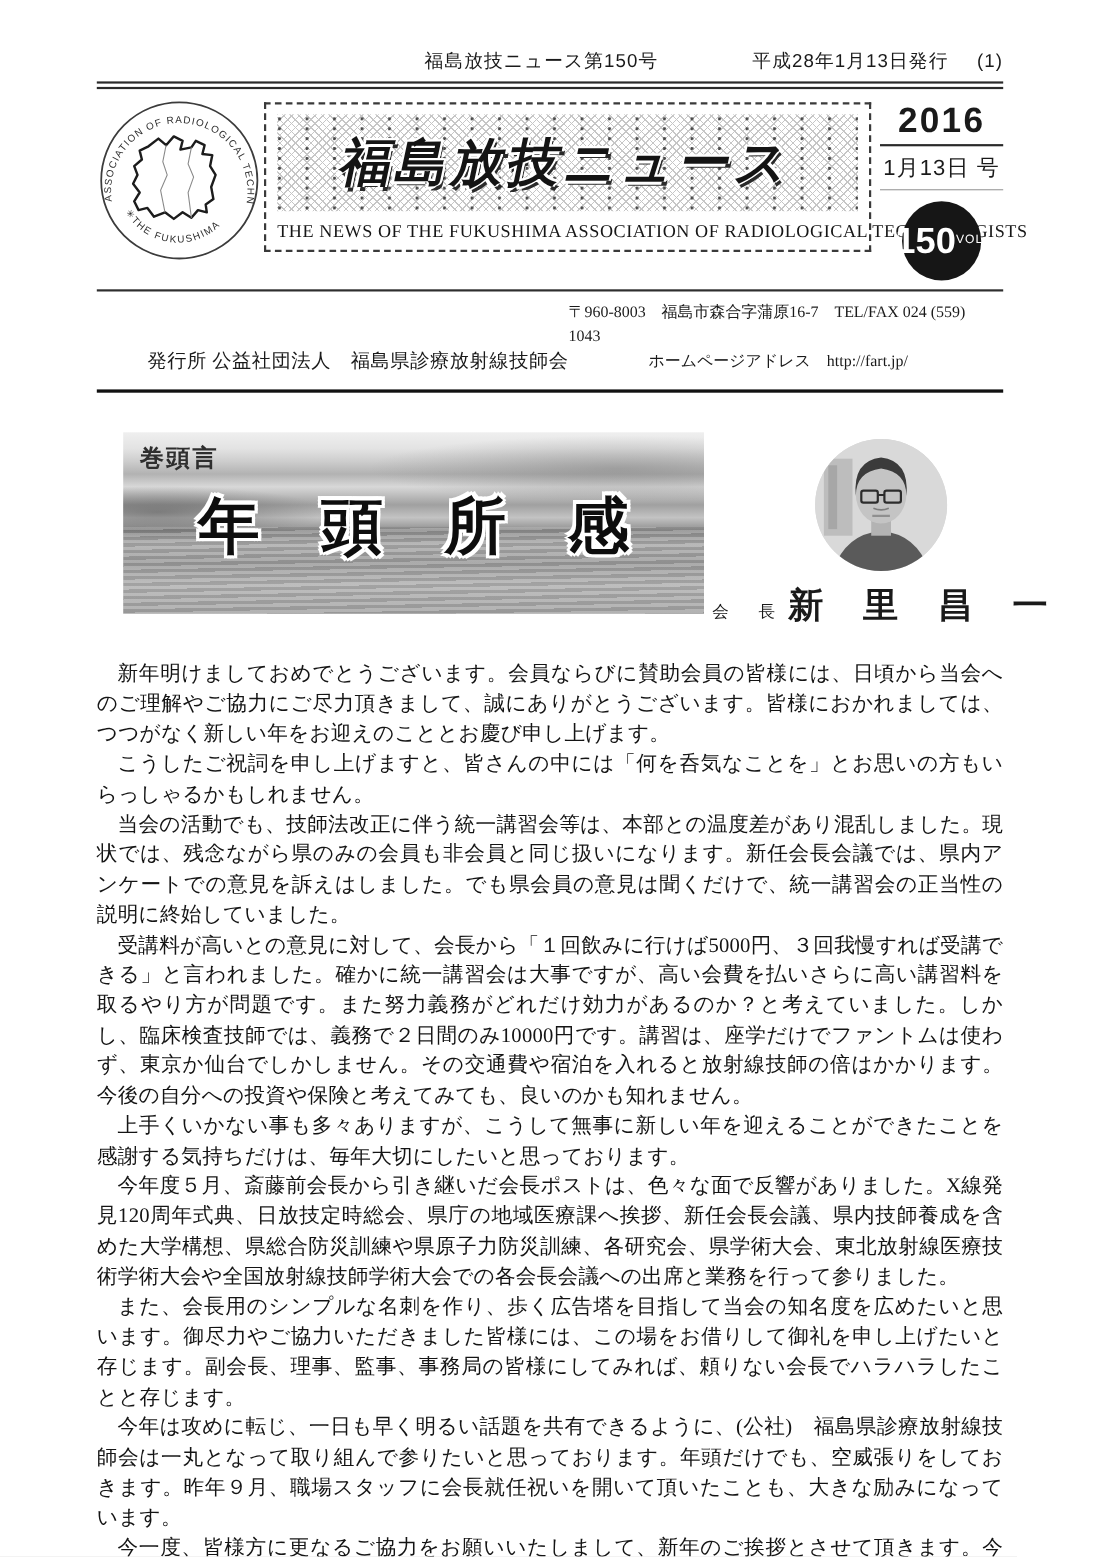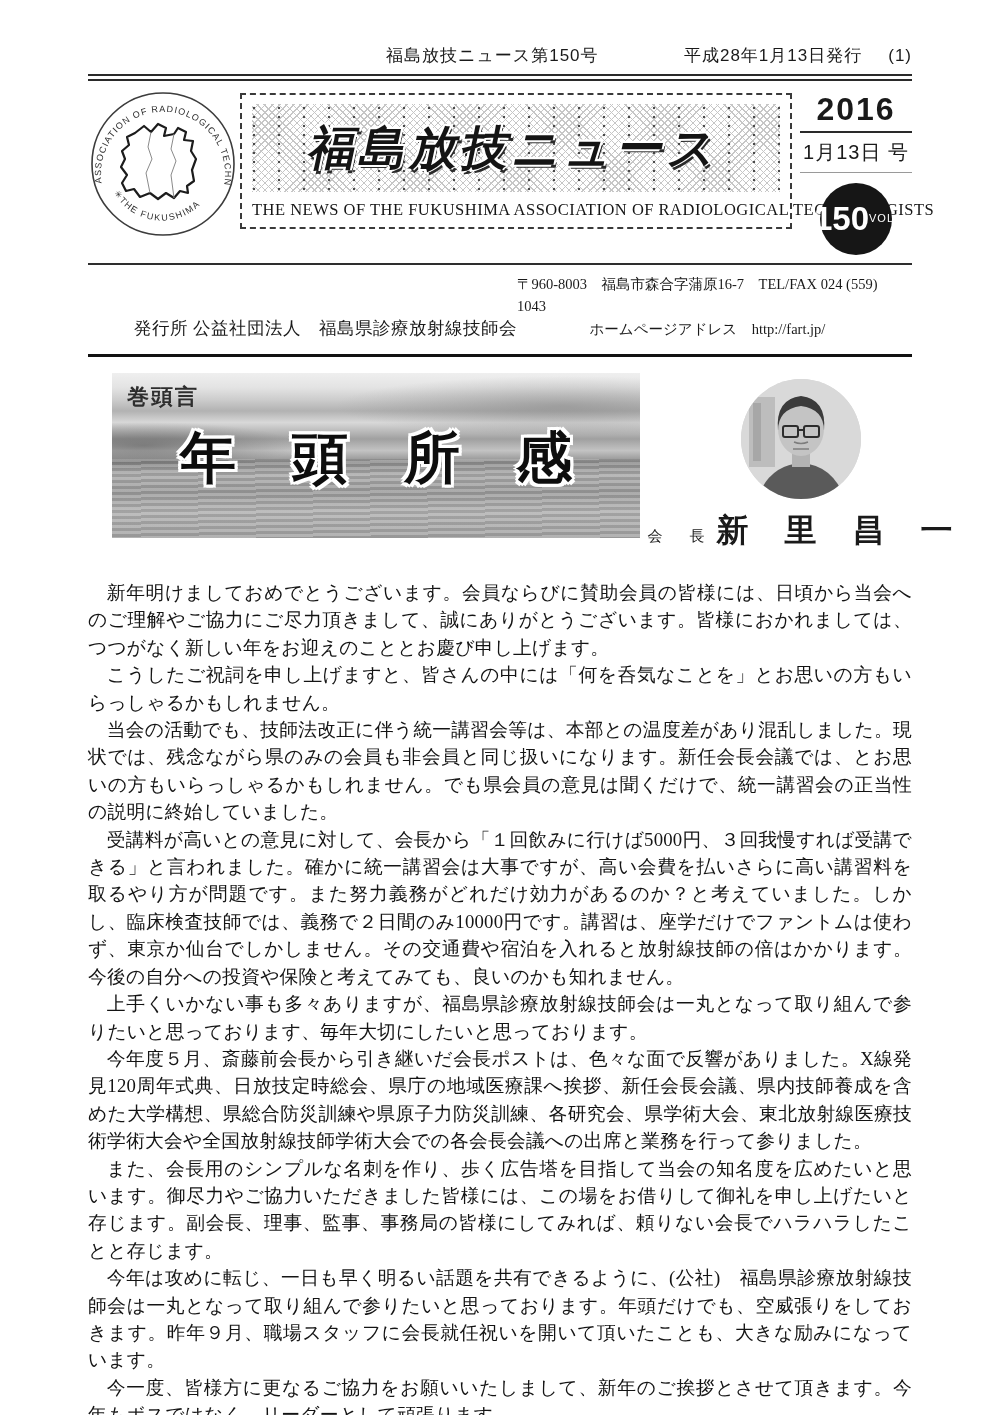--- a/index.html
+++ b/index.html
@@ -52,21 +52,21 @@
   .rule{border-top:2px solid #2e2e2e;margin-top:8px;}
   .rule.thick{border-top:3.5px solid #111;}
 
   
   .pub-row{display:flex;align-items:flex-end;padding:8px 4px 6px 46px;}
   .pub-issuer{font-size:17.5px;letter-spacing:.5px;white-space:nowrap;}
   .pub-right{margin-left:auto;margin-right:10px;font-size:14.5px;line-height:1.55;}
   .pub-home{text-align:center;}
 
   
-  .feature-row{display:flex;margin-top:16px;}
+  .feature-row{display:flex;margin-top:36px;}
   .banner{
     position:relative;width:528px;height:165px;flex:0 0 528px;margin-left:24px;overflow:hidden;
     background:
       radial-gradient(ellipse 220px 34px at 6% 44%, rgba(70,70,70,.5), transparent 70%),
       radial-gradient(ellipse 300px 40px at 85% 20%, rgba(120,120,120,.45), transparent 75%),
       linear-gradient(180deg,#efefef 0%,#e3e3e3 9%,#cdcdcd 16%,#b2b2b2 23%,#d8d8d8 30%,
         #a0a0a0 40%,#c3c3c3 47%,#8f8f8f 54%,#adadad 62%,#9d9d9d 72%,#b3b3b3 84%,#a6a6a6 100%);
   }
   .banner::after{
     content:"";position:absolute;left:0;right:0;bottom:0;height:48%;
@@ -178,22 +178,22 @@
       <div class="author-line sans">
         <span class="author-role">会　長</span>
         <span class="author-name">新　里　昌　一</span>
       </div>
     </div>
   </div>
 
   <div class="article">
       <p class="para">新年明けましておめでとうございます。会員ならびに賛助会員の皆様には、日頃から当会へのご理解やご協力にご尽力頂きまして、誠にありがとうございます。皆様におかれましては、つつがなく新しい年をお迎えのこととお慶び申し上げます。</p>
       <p class="para">こうしたご祝詞を申し上げますと、皆さんの中には「何を呑気なことを」とお思いの方もいらっしゃるかもしれません。</p>
-      <p class="para">当会の活動でも、技師法改正に伴う統一講習会等は、本部との温度差があり混乱しました。現状では、残念ながら県のみの会員も非会員と同じ扱いになります。新任会長会議では、とお思いの方もいらっしゃるかもしれません。でも県会員の意見は聞くだけで、統一講習会の正当性の説明に終始していました。</p>
+      <p class="para">当会の活動でも、技師法改正に伴う統一講習会等は、本部との温度差があり混乱しました。現状では、残念ながら県のみの会員も非会員と同じ扱いになります。新任会長会議では、県内アンケートでの意見を訴えはしました。でも県会員の意見は聞くだけで、統一講習会の正当性の説明に終始していました。</p>
       <p class="para">受講料が高いとの意見に対して、会長から「１回飲みに行けば5000円、３回我慢すれば受講できる」と言われました。確かに統一講習会は大事ですが、高い会費を払いさらに高い講習料を取るやり方が問題です。また努力義務がどれだけ効力があるのか？と考えていました。しかし、臨床検査技師では、義務で２日間のみ10000円です。講習は、座学だけでファントムは使わず、東京か仙台でしかしません。その交通費や宿泊を入れると放射線技師の倍はかかります。今後の自分への投資や保険と考えてみても、良いのかも知れません。</p>
-      <p class="para">上手くいかない事も多々ありますが、福島県診療放射線技師会は一丸となって取り組んで参りたいと思っております、毎年大切にしたいと思っております。</p>
+      <p class="para">上手くいかない事も多々ありますが、こうして無事に新しい年を迎えることができたことを感謝する気持ちだけは、毎年大切にしたいと思っております。</p>
       <p class="para">今年度５月、斎藤前会長から引き継いだ会長ポストは、色々な面で反響がありました。X線発見120周年式典、日放技定時総会、県庁の地域医療課へ挨拶、新任会長会議、県内技師養成を含めた大学構想、県総合防災訓練や県原子力防災訓練、各研究会、県学術大会、東北放射線医療技術学術大会や全国放射線技師学術大会での各会長会議への出席と業務を行って参りました。</p>
       <p class="para">また、会長用のシンプルな名刺を作り、歩く広告塔を目指して当会の知名度を広めたいと思います。御尽力やご協力いただきました皆様には、この場をお借りして御礼を申し上げたいと存じます。副会長、理事、監事、事務局の皆様にしてみれば、頼りない会長でハラハラしたことと存じます。</p>
       <p class="para">今年は攻めに転じ、一日も早く明るい話題を共有できるように、(公社)　福島県診療放射線技師会は一丸となって取り組んで参りたいと思っております。年頭だけでも、空威張りをしておきます。昨年９月、職場スタッフに会長就任祝いを開いて頂いたことも、大きな励みになっています。</p>
       <p class="para">今一度、皆様方に更なるご協力をお願いいたしまして、新年のご挨拶とさせて頂きます。今年もボスではなく、リーダーとして頑張ります。</p>
     </div>
 
 </div>
 
 </body></html>

